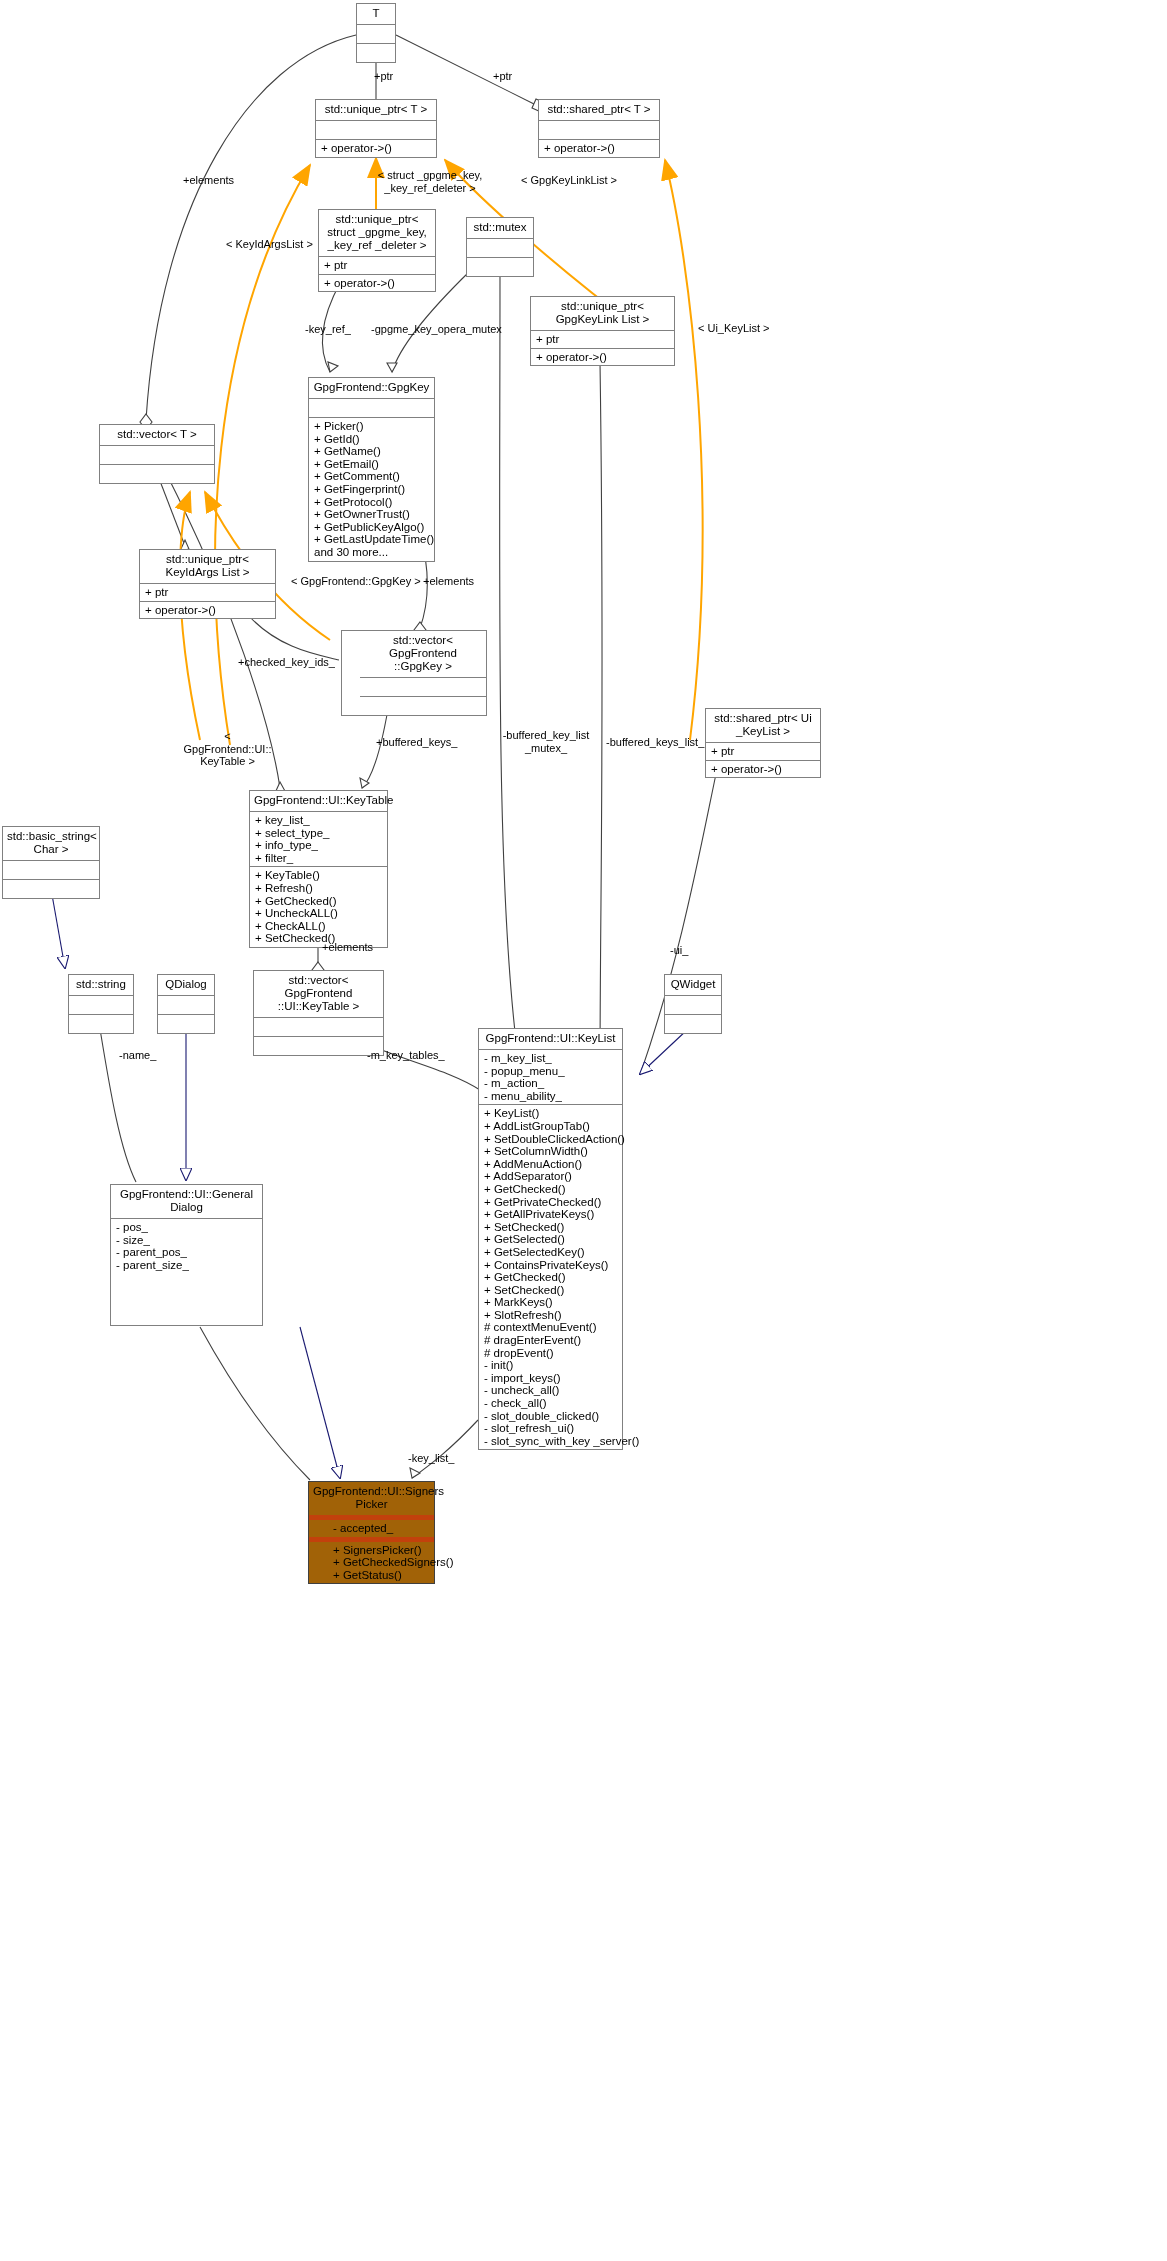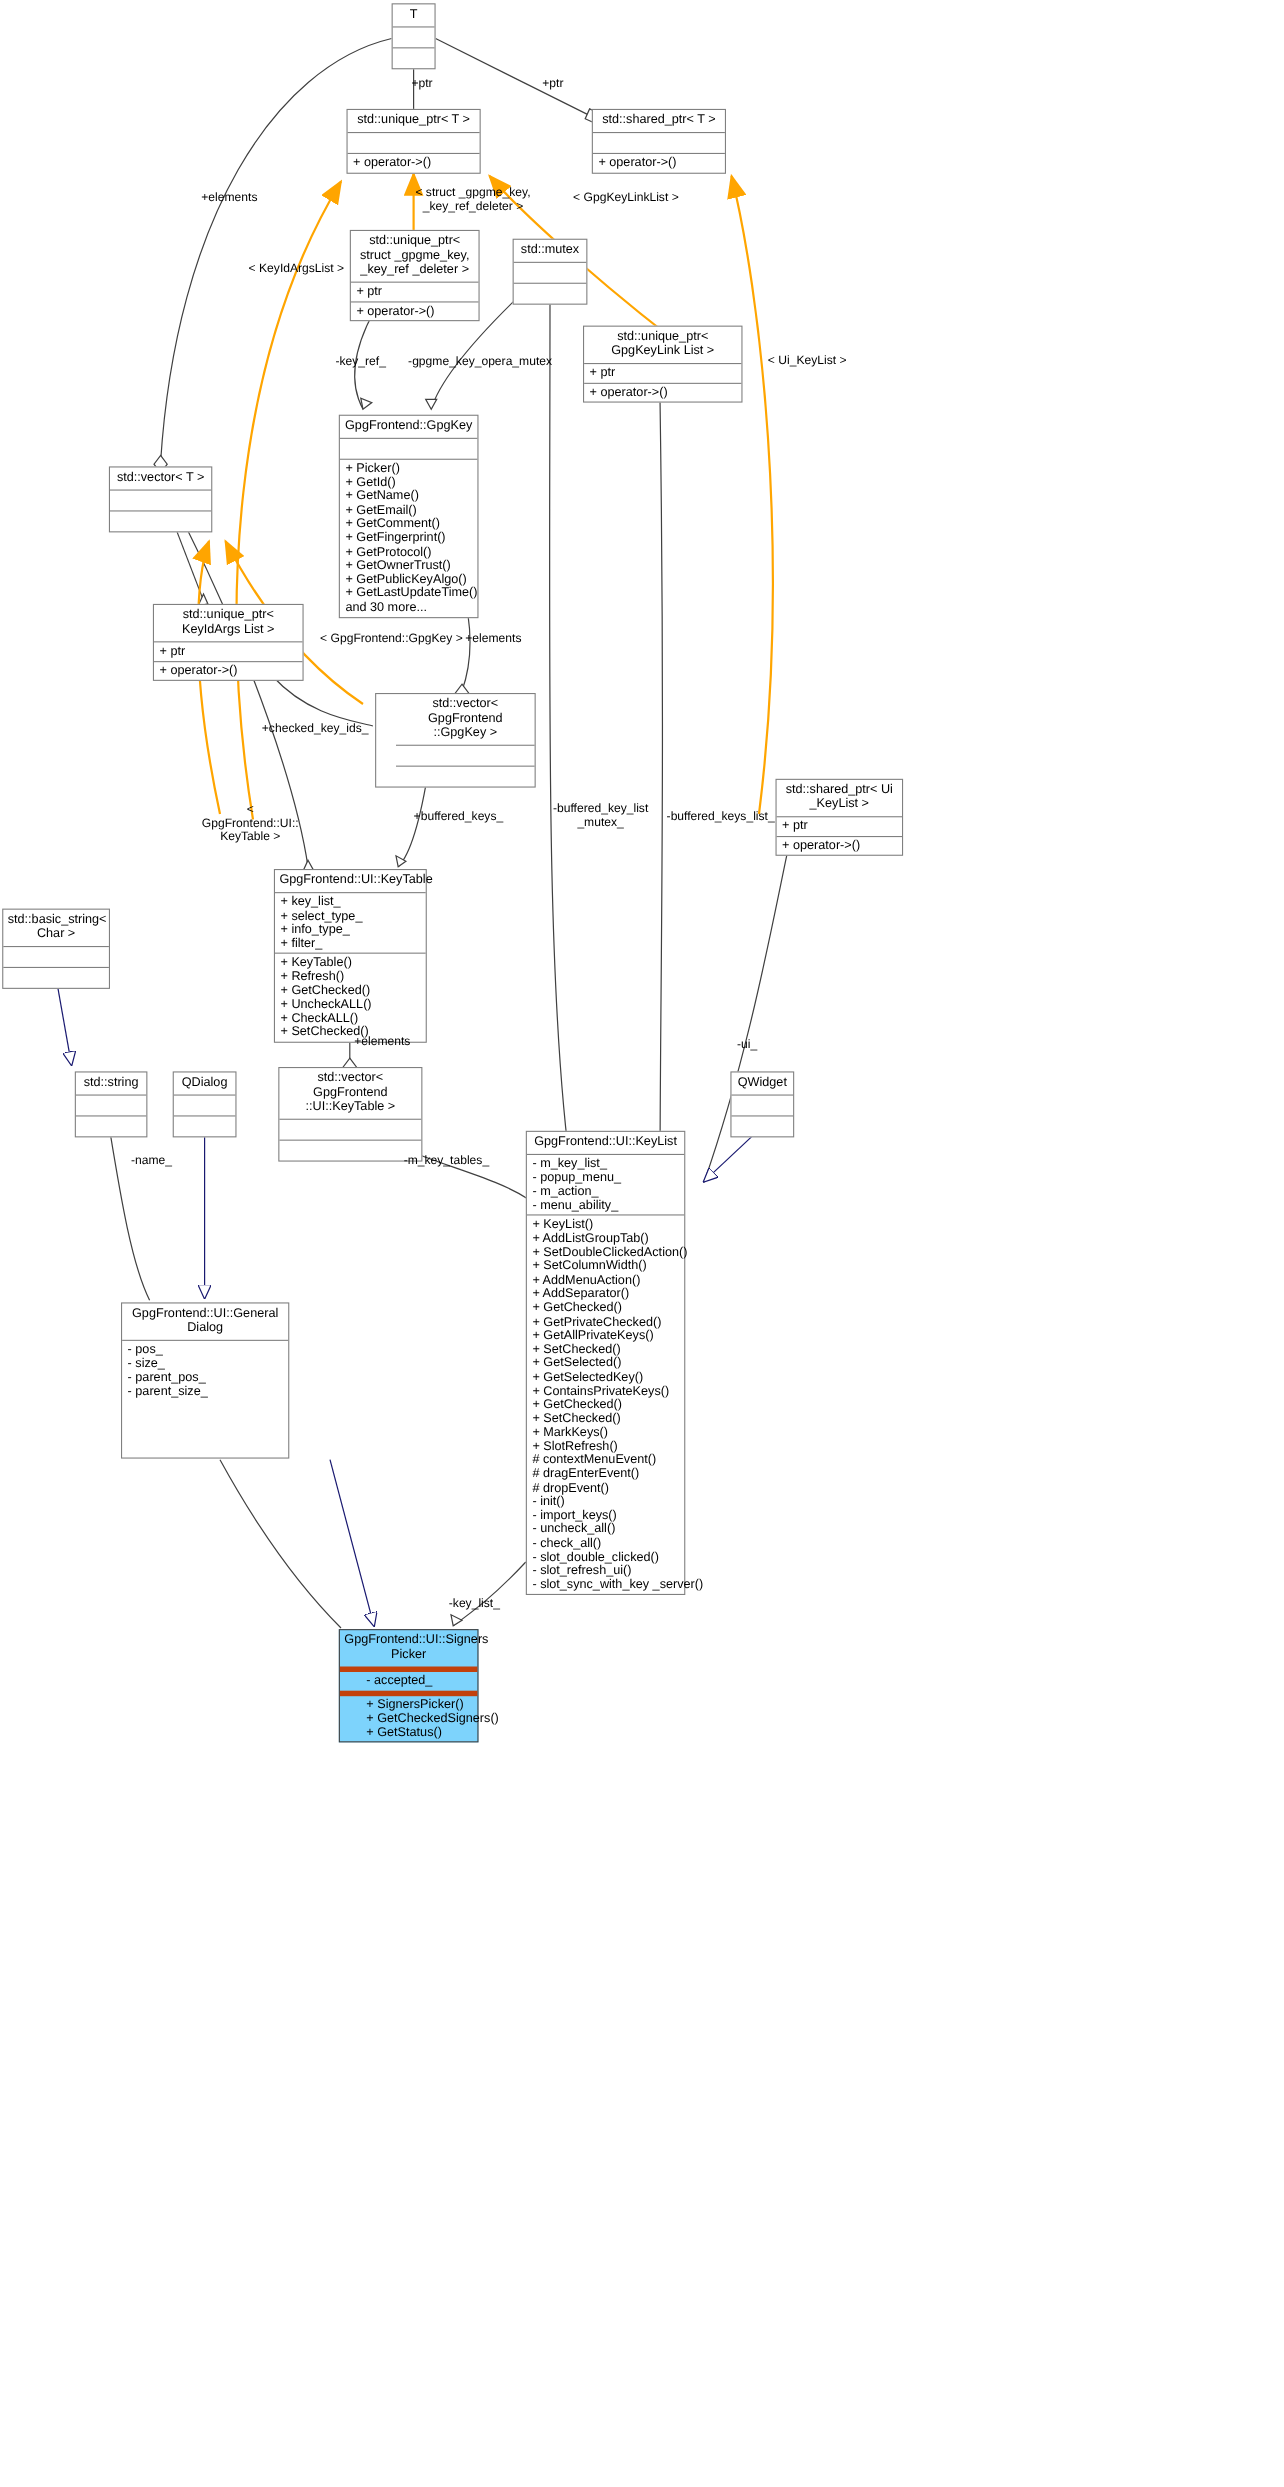--- a/index.html
+++ b/index.html
@@ -1,21 +1,21 @@
 <!DOCTYPE html>
 <html><head>
 <meta charset="utf-8">
 <style>
   html,body{margin:0;padding:0;background:#ffffff;}
   body{font-family:"Liberation Sans","DejaVu Sans",sans-serif;}
   #canvas{position:relative;width:1167px;height:2261px;overflow:hidden;background:#fff;}
   svg.edges{position:absolute;left:0;top:0;width:1167px;height:2261px;pointer-events:none;}
 
   .node{position:absolute;box-sizing:border-box;background:#fff;border:1px solid #808080;}
-  .node.hl{background:#7dd3fc;border:1px solid #404040;}
+  .node.hl{background:#a16207;border:1px solid #404040;}
   .node .title{text-align:center;padding:3px 4px 4px 4px;font-size:11.5px;line-height:13px;color:#000;}
   .node .sec{border-top:1px solid #808080;padding:2px 5px;font-size:11.5px;line-height:12.6px;color:#000;}
   .node.hl .sec{border-top:5px solid #c2410c;padding-left:24px;}
   .node .sec.empty{min-height:14px;}
   .node .sec div{white-space:nowrap;}
 
   .elabel{position:absolute;font-size:11px;line-height:12.5px;color:#000;white-space:nowrap;}
   .elabel.two{white-space:normal;text-align:center;}
 </style>
 </head>
@@ -139,21 +139,21 @@
       </div>
       <div class="node" style="left: 530px; top: 296px; width: 145px; min-height: 65px;">
         <div class="title">std::unique_ptr&lt; GpgKeyLink List &gt;</div>
         <div class="sec">
           <div>+ ptr</div>
         </div>
         <div class="sec">
           <div>+ operator-&gt;()</div>
         </div>
       </div>
-      <div class="node" style="left: 99px; top: 424px; width: 94px; min-height: 56px;">
+      <div class="node" style="left: 99px; top: 424px; width: 116px; min-height: 56px;">
         <div class="title">std::vector&lt; T &gt;</div>
         <div class="sec empty"></div>
         <div class="sec empty"></div>
       </div>
       <div class="node" style="left: 308px; top: 377px; width: 127px; min-height: 155px;">
         <div class="title">GpgFrontend::GpgKey</div>
         <div class="sec empty"></div>
         <div class="sec">
           <div>+ Picker()</div>
           <div>+ GetId()</div>

